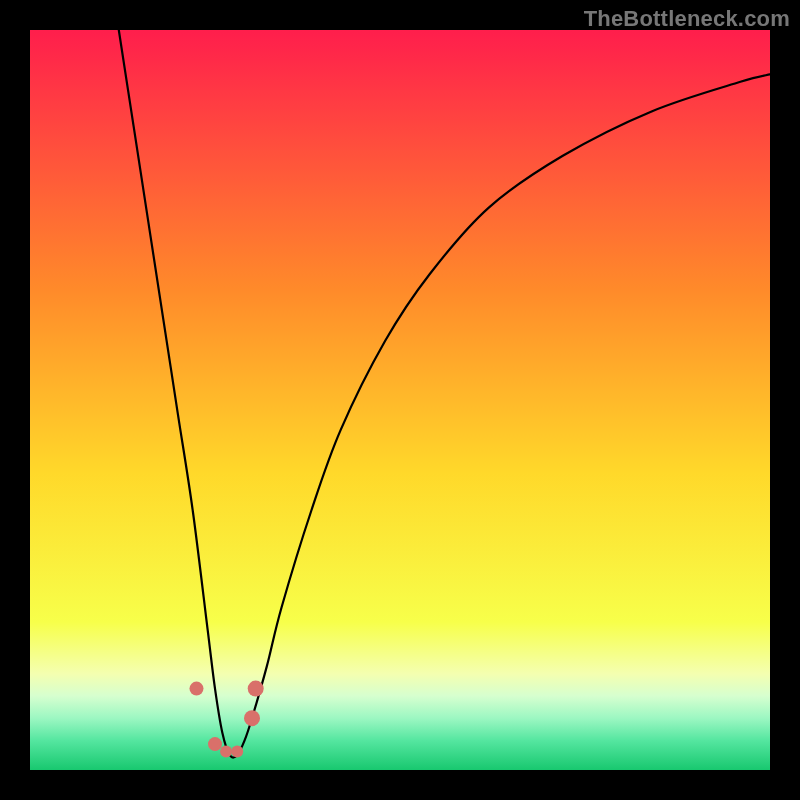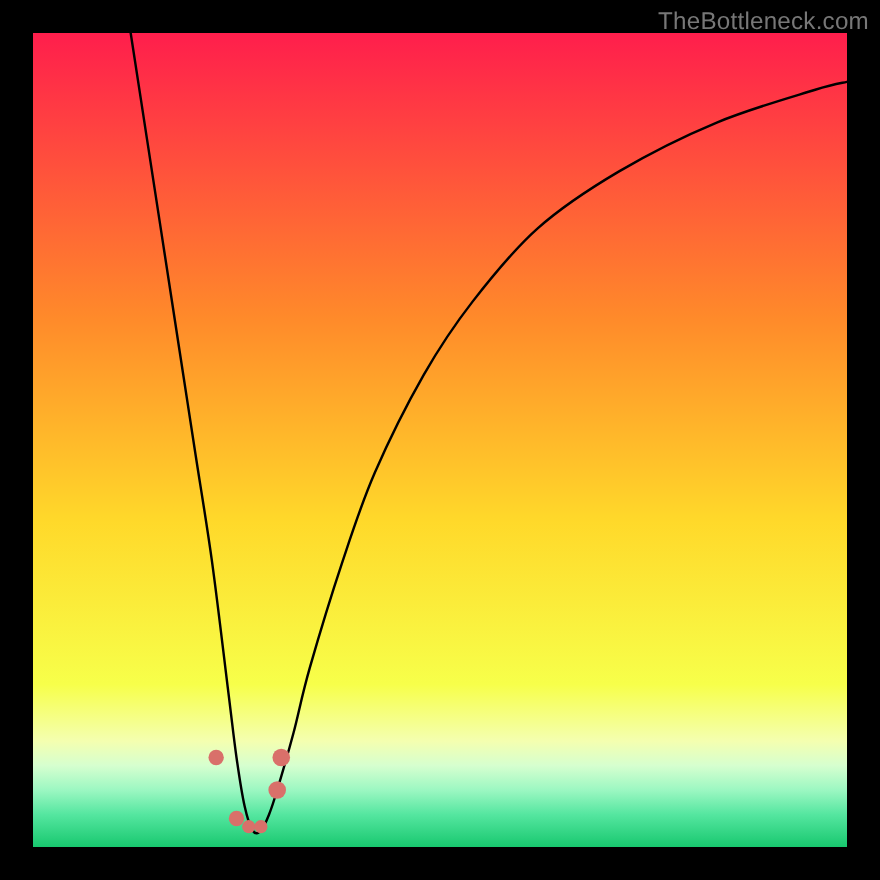--- a/index.html
+++ b/index.html
@@ -18,21 +18,21 @@
     width: 740px;
     height: 740px;
     background: #000;
   }
   .watermark {
     position: absolute;
     top: 6px;
     right: 10px;
     color: #777;
     font-size: 22px;
-    font-weight: 400;
+    font-weight: 700;
     letter-spacing: 0.2px;
     z-index: 5;
   }
   svg {
     display: block;
   }
 </style>
 </head>
 <body>
 

